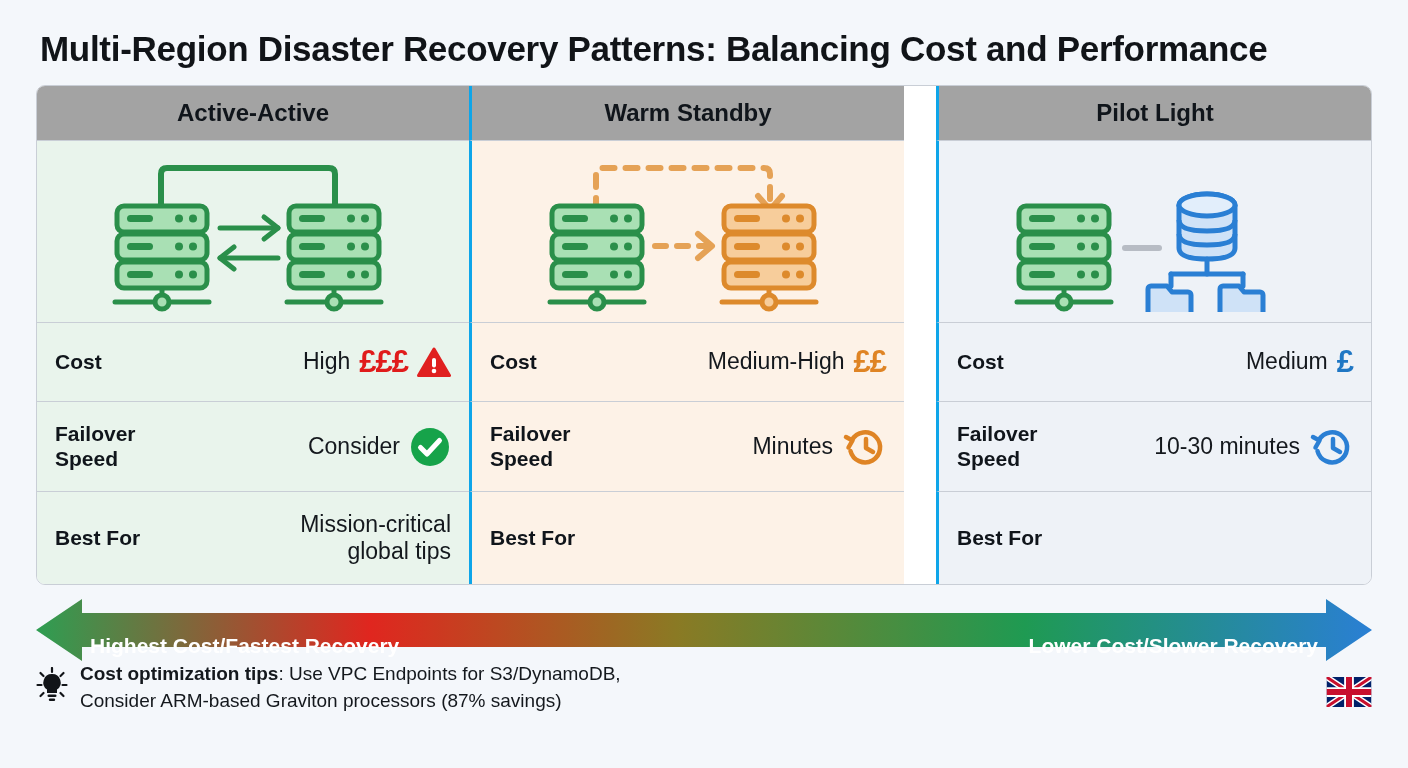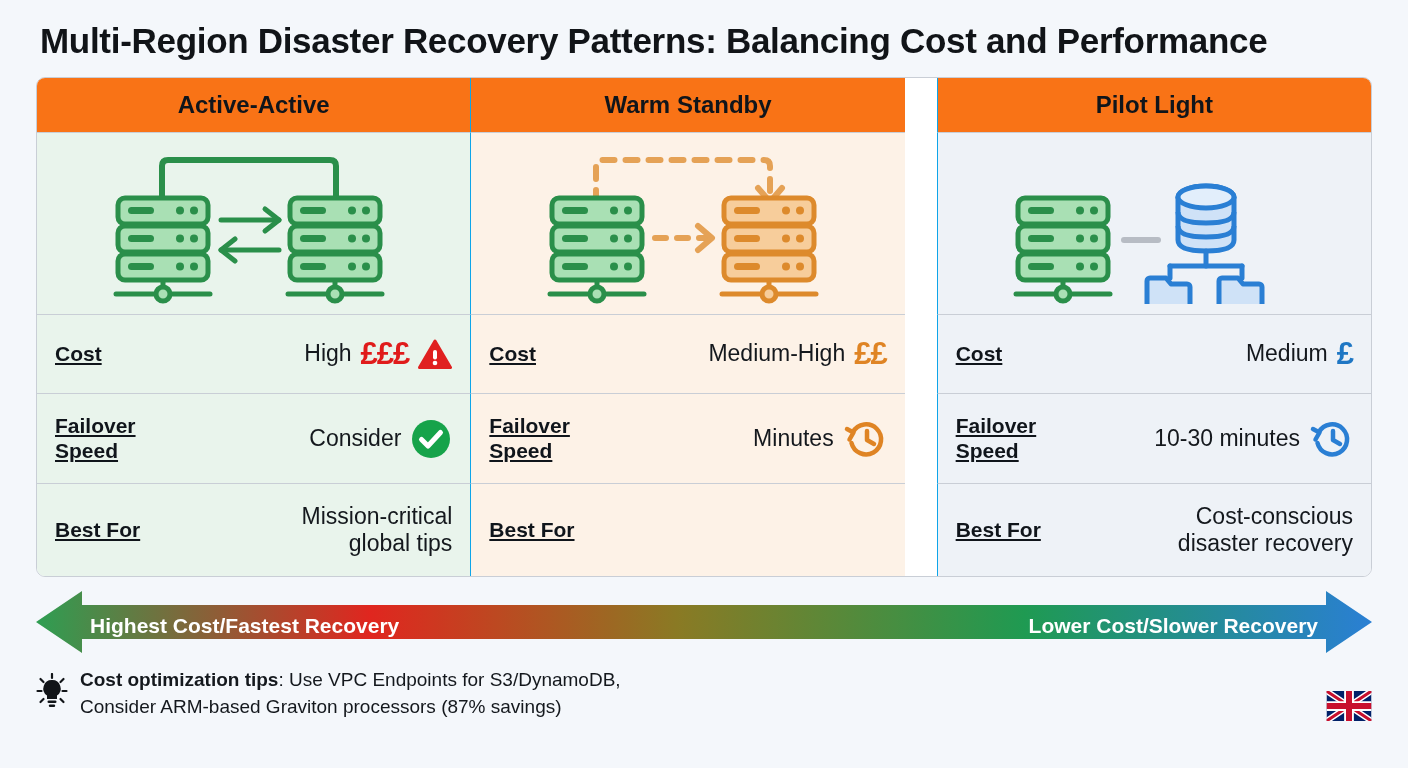--- a/index.html
+++ b/index.html
@@ -2,21 +2,21 @@
 <html><head>
 <meta charset="utf-8">
 <style>
   * { box-sizing: border-box; margin: 0; padding: 0; }
   html, body {
     width: 1408px; height: 768px;
     background: #f4f7fb;
     font-family: "Liberation Sans", sans-serif;
     overflow: hidden;
   }
-  .page { width: 1408px; height: 768px; position: relative; padding: 0 36px; }
+  .page { width: 1408px; height: 768px; position: relative; padding: 8px 36px; }
 
   
   .title {
     font-size: 35px; font-weight: bold; color: #111418;
     letter-spacing: -0.3px;
     padding: 21px 4px 16px 4px;
     white-space: nowrap;
   }
 
   
@@ -29,65 +29,65 @@
     background: #fff;
   }
   .row { display: flex; width: 100%; }
   .row.hdr { height: 54px; }
   .row.diag { height: 182px; }
   .row.cost { height: 79px; }
   .row.fail { height: 90px; }
   .row.best { height: 93px; }
 
   .cell { flex: 1 1 0; position: relative; display: flex; align-items: center; }
-  .cell + .cell { border-left: 1px solid #0ea5e9; align-items: center; }
+  .cell + .cell { border-left: 3px solid #0ea5e9; align-items: center; }
   .row + .row .cell { border-top: 1px solid #c9ced6; }
 
   
   .c1 { background: #e9f4ec; }
   .c2 { background: #fdf2e7; }
   .c3 { background: #eef2f7; margin-left: 32px; }
-  .row.hdr .cell { background: #f97316; }
+  .row.hdr .cell { background: #a3a3a3; }
 
   .hdr-label {
     width: 100%; text-align: center;
     font-size: 24px; font-weight: bold; color: #10151b;
   }
 
   
   .row.diag .cell { justify-content: center; }
 
   
   .metric { width: 100%; display: flex; align-items: center;
             justify-content: space-between; padding: 0 18px 0 18px; }
   .m-label { font-size: 21px; font-weight: bold; color: #10151b;
-             line-height: 1.18; white-space: pre-line; flex: 0 0 auto; text-decoration: underline; }
+             line-height: 1.18; white-space: pre-line; flex: 0 0 auto; }
   .m-value { display: flex; align-items: center; gap: 9px;
              font-size: 23px; color: #14181d; text-align: right;
              justify-content: flex-end; flex: 1 1 auto; }
   .m-value .txt { line-height: 1.18; white-space: pre-line; }
   .m-money { font-weight: bold; font-size: 31px; letter-spacing: -1px; }
   .money-red { color: #e01b1b; }
   .money-orange { color: #df8424; }
   .money-blue { color: #1f77c4; }
   .best .m-value { font-size: 23px; }
 
   
   .arrowbar { position: relative; width: 1336px; height: 62px;
               margin: 14px 0 0 0; }
   .arrowbar svg { position: absolute; inset: 0; }
-  .arrowbar .lbl { position: absolute; top: 4px; height: 62px;
+  .arrowbar .lbl { position: absolute; top: 16px; height: 62px;
                    display: flex; align-items: center;
                    font-size: 21px; font-weight: bold; color: #ffffff; }
   .lbl-left { left: 54px; }
   .lbl-right { right: 54px; }
 
   
-  .footer { display: flex; align-items: flex-end;
-            width: 1336px; margin-top: 14px; }
+  .footer { display: flex; align-items: flex-start;
+            width: 1336px; }
   .tipbox { display: flex; align-items: flex-start; gap: 12px; flex: 0 0 auto; }
   .tiptext { font-size: 19px; color: #14181d; line-height: 1.42; }
   .tiptext b { font-weight: bold; }
   .gdprbox { display: flex; align-items: center; gap: 13px;
              margin-left: auto; margin-top: 16px; }
   .gdprtext { font-size: 20px; color: #14181d; }
   .bulb { margin-top: 6px; }
 </style>
 </head>
 <body>
@@ -354,24 +354,20 @@
         </div>
       </div>
       <div class="cell c2">
         <div class="metric">
           <div class="m-label">Best For</div>
         </div>
       </div>
       <div class="cell c3">
         <div class="metric">
           <div class="m-label">Best For</div>
-          <div class="m-value">
-            <span class="txt">Cost-conscious
-disaster recovery</span>
-          </div>
         </div>
       </div>
     </div>
   </div>
 
   <div class="arrowbar">
     <svg width="1336" height="62" viewBox="0 0 1336 62" preserveAspectRatio="none">
       <defs>
         <linearGradient id="spec" x1="0" y1="0" x2="1" y2="0">
           <stop offset="0%" stop-color="#2e9e52"></stop>

